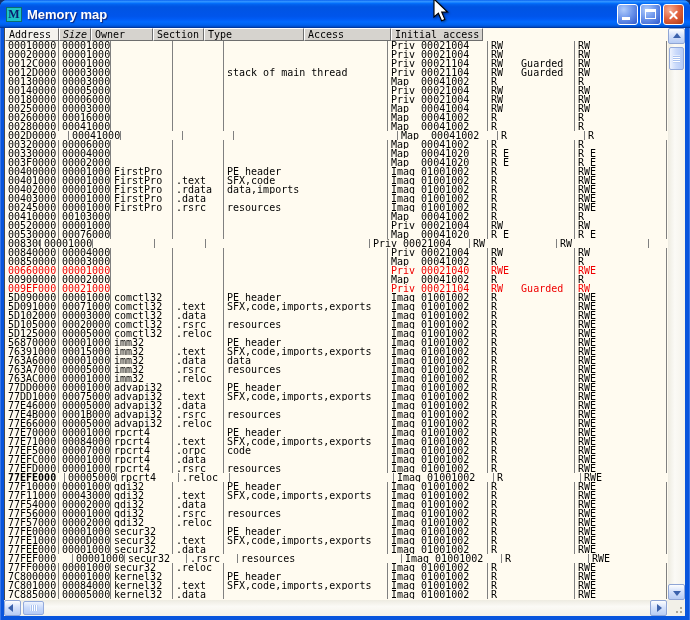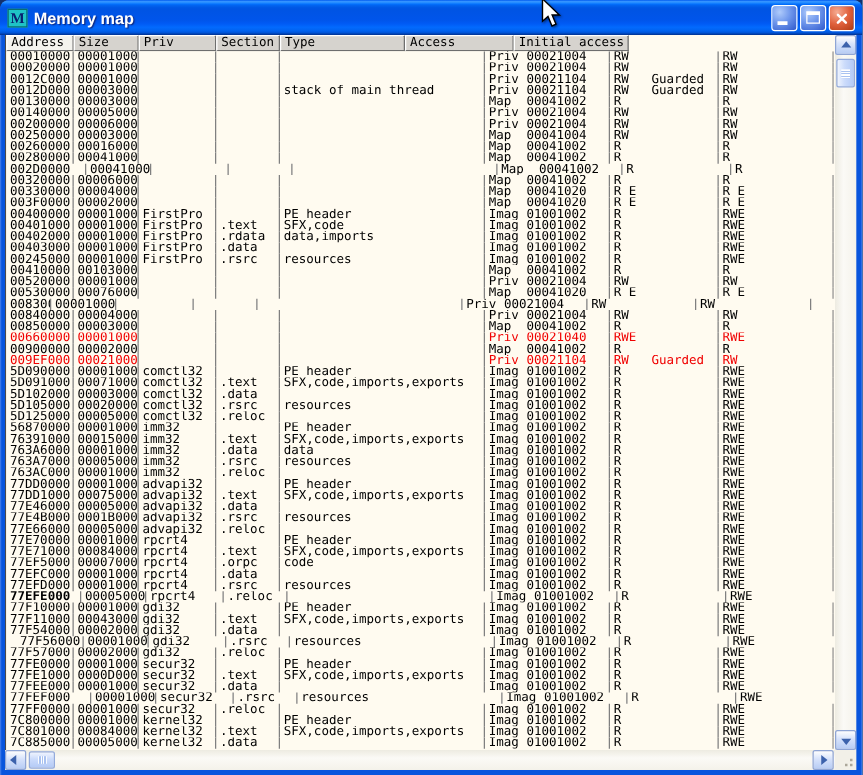--- a/index.html
+++ b/index.html
@@ -97,22 +97,22 @@
         <div class="wbtn close">
           <span class="glyph-close"></span>
         </div>
       </div>
     </div>
 
     <div class="content">
       <div class="table-area">
         <div class="thead">
             <div class="hcell hl" style="width: 54px;">Address</div>
-            <div class="hcell" style="width: 52px;">Size</div>
-            <div class="hcell" style="width: 62px;">Priv</div>
+            <div class="hcell" style="width: 32px; font-style: italic;">Size</div>
+            <div class="hcell" style="width: 62px;">Owner</div>
             <div class="hcell" style="width: 51px;">Section</div>
             <div class="hcell" style="width: 100px;">Type</div>
             <div class="hcell" style="width: 87px;">Access</div>
             <div class="hcell" style="width: 92px;">Initial access</div>
           </div>
         <div class="tbody">
             <div class="trow">
               <div class="cell" style="width: 54px;">00010000</div>
               <div class="cell" style="width: 52px;">00001000</div>
               <div class="cell" style="width: 62px;"></div>
@@ -166,21 +166,21 @@
               <div class="cell" style="width: 54px;">00140000</div>
               <div class="cell" style="width: 52px;">00005000</div>
               <div class="cell" style="width: 62px;"></div>
               <div class="cell" style="width: 51px;"></div>
               <div class="cell" style="width: 164px;"></div>
               <div class="cell" style="width: 100px;">Priv 00021004</div>
               <div class="cell" style="width: 87px;">RW</div>
               <div class="cell" style="width: 92px;">RW</div>
             </div>
             <div class="trow">
-              <div class="cell" style="width: 54px;">00200000</div>
+              <div class="cell" style="width: 54px;">00180000</div>
               <div class="cell" style="width: 52px;">00006000</div>
               <div class="cell" style="width: 62px;"></div>
               <div class="cell" style="width: 51px;"></div>
               <div class="cell" style="width: 164px;"></div>
               <div class="cell" style="width: 100px;">Priv 00021004</div>
               <div class="cell" style="width: 87px;">RW</div>
               <div class="cell" style="width: 92px;">RW</div>
             </div>
             <div class="trow">
               <div class="cell" style="width: 54px;">00250000</div>
@@ -626,21 +626,21 @@
               <div class="cell" style="width: 54px;">77F54000</div>
               <div class="cell" style="width: 52px;">00002000</div>
               <div class="cell" style="width: 62px;">gdi32</div>
               <div class="cell" style="width: 51px;">.data</div>
               <div class="cell" style="width: 164px;"></div>
               <div class="cell" style="width: 100px;">Imag 01001002</div>
               <div class="cell" style="width: 87px;">R</div>
               <div class="cell" style="width: 92px;">RWE</div>
             </div>
             <div class="trow">
-              <div class="cell" style="width: 54px; margin-left: 8px;">77F56000</div>
+              <div class="cell" style="width: 54px;">77F56000</div>
               <div class="cell" style="width: 52px;">00001000</div>
               <div class="cell" style="width: 62px;">gdi32</div>
               <div class="cell" style="width: 51px;">.rsrc</div>
               <div class="cell" style="width: 164px;">resources</div>
               <div class="cell" style="width: 100px;">Imag 01001002</div>
               <div class="cell" style="width: 87px;">R</div>
               <div class="cell" style="width: 92px;">RWE</div>
             </div>
             <div class="trow">
               <div class="cell" style="width: 54px;">77F57000</div>

